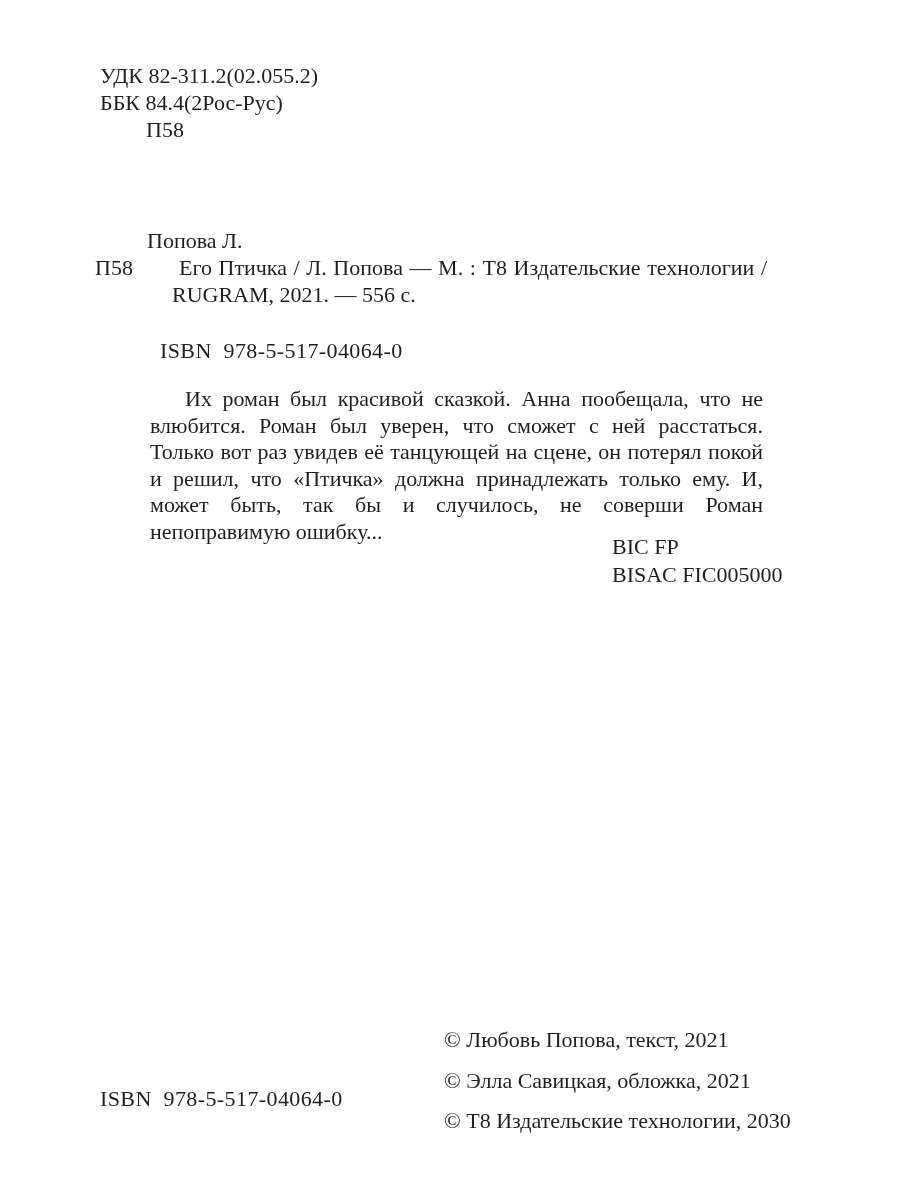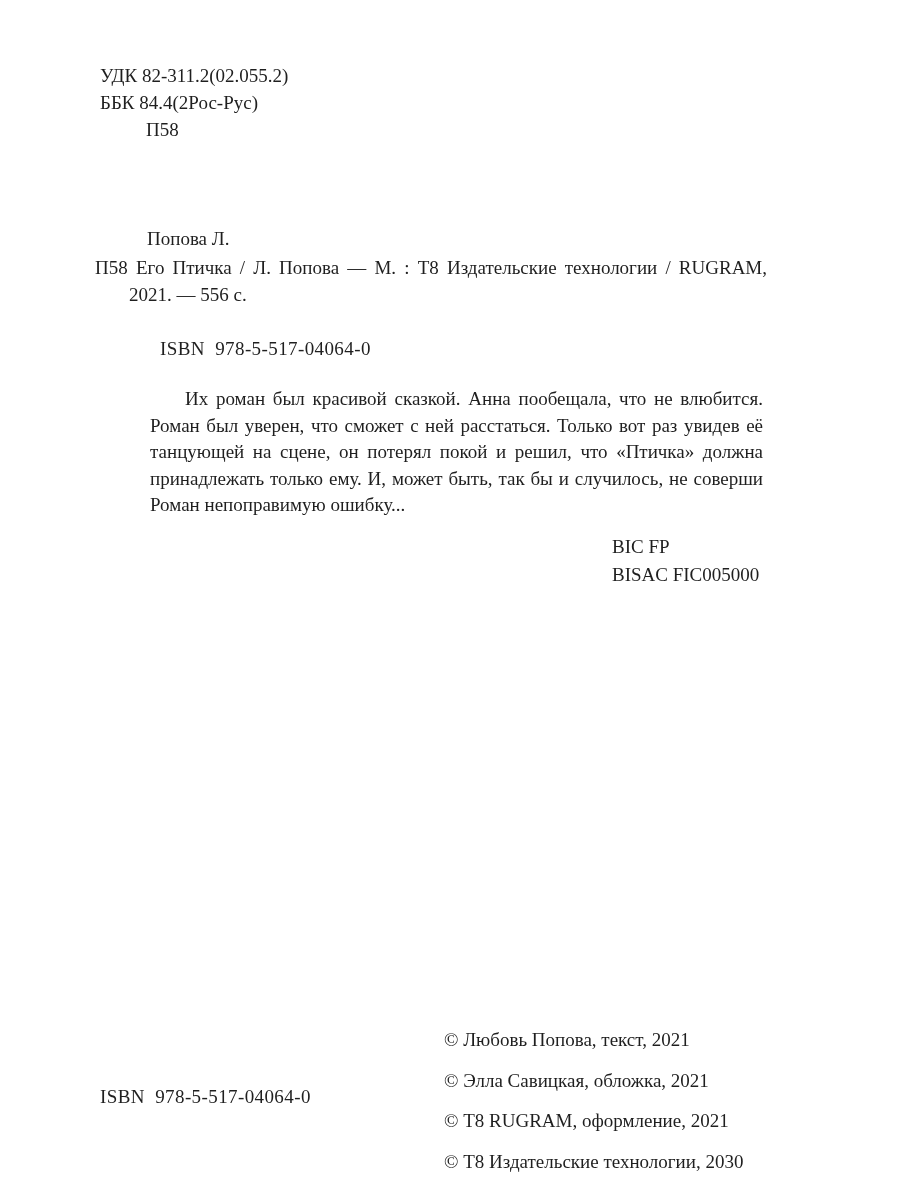--- a/index.html
+++ b/index.html
@@ -8,21 +8,21 @@
       padding: 0;
       background: #ffffff;
     }
     .page {
       position: relative;
       width: 900px;
       height: 1200px;
       background: #ffffff;
       font-family: "Liberation Serif", "DejaVu Serif", serif;
       color: #1f1f1f;
-      font-size: 19px;
+      font-size: 22px;
       overflow: hidden;
     }
 
     .top-block {
       position: absolute;
       left: 100px;
       top: 62px;
       line-height: 27px;
     }
     .top-block .code-indent { margin-left: 46px; }
@@ -40,21 +40,21 @@
       top: 255px;
       width: 672px;
       line-height: 26.5px;
     }
     .citation-code {
       position: absolute;
       left: 0;
       top: 0;
     }
     .citation-text {
-      margin-left: 34px;
+      margin-left: 77px;
       text-align: justify;
       text-indent: 7px;
     }
 
     .isbn-top {
       position: absolute;
       left: 160px;
       top: 338px;
       white-space: pre;
       letter-spacing: 0.4px;
@@ -117,19 +117,18 @@
   <div class="annotation">Их роман был красивой сказкой. Анна пообещала, что не влюбится. Роман был уверен, что сможет с ней расстаться. Только вот раз увидев её танцующей на сцене, он потерял покой и решил, что «Птичка» должна принадлежать только ему. И, может быть, так бы и случилось, не соверши Роман непоправимую ошибку...</div>
 
   <div class="codes">
     <div>BIC FP</div>
     <div>BISAC FIC005000</div>
   </div>
 
   <div class="copyrights">
     <div>© Любовь Попова, текст, 2021</div>
     <div>© Элла Савицкая, обложка, 2021</div>
-    <div>© Т8 RUGRAM, оформление, 2021</div>
     <div>© Т8 Издательские технологии, 2030</div>
   </div>
 
   <div class="isbn-bottom">ISBN  978-5-517-04064-0</div>
 
 </div>
 
 </body></html>

